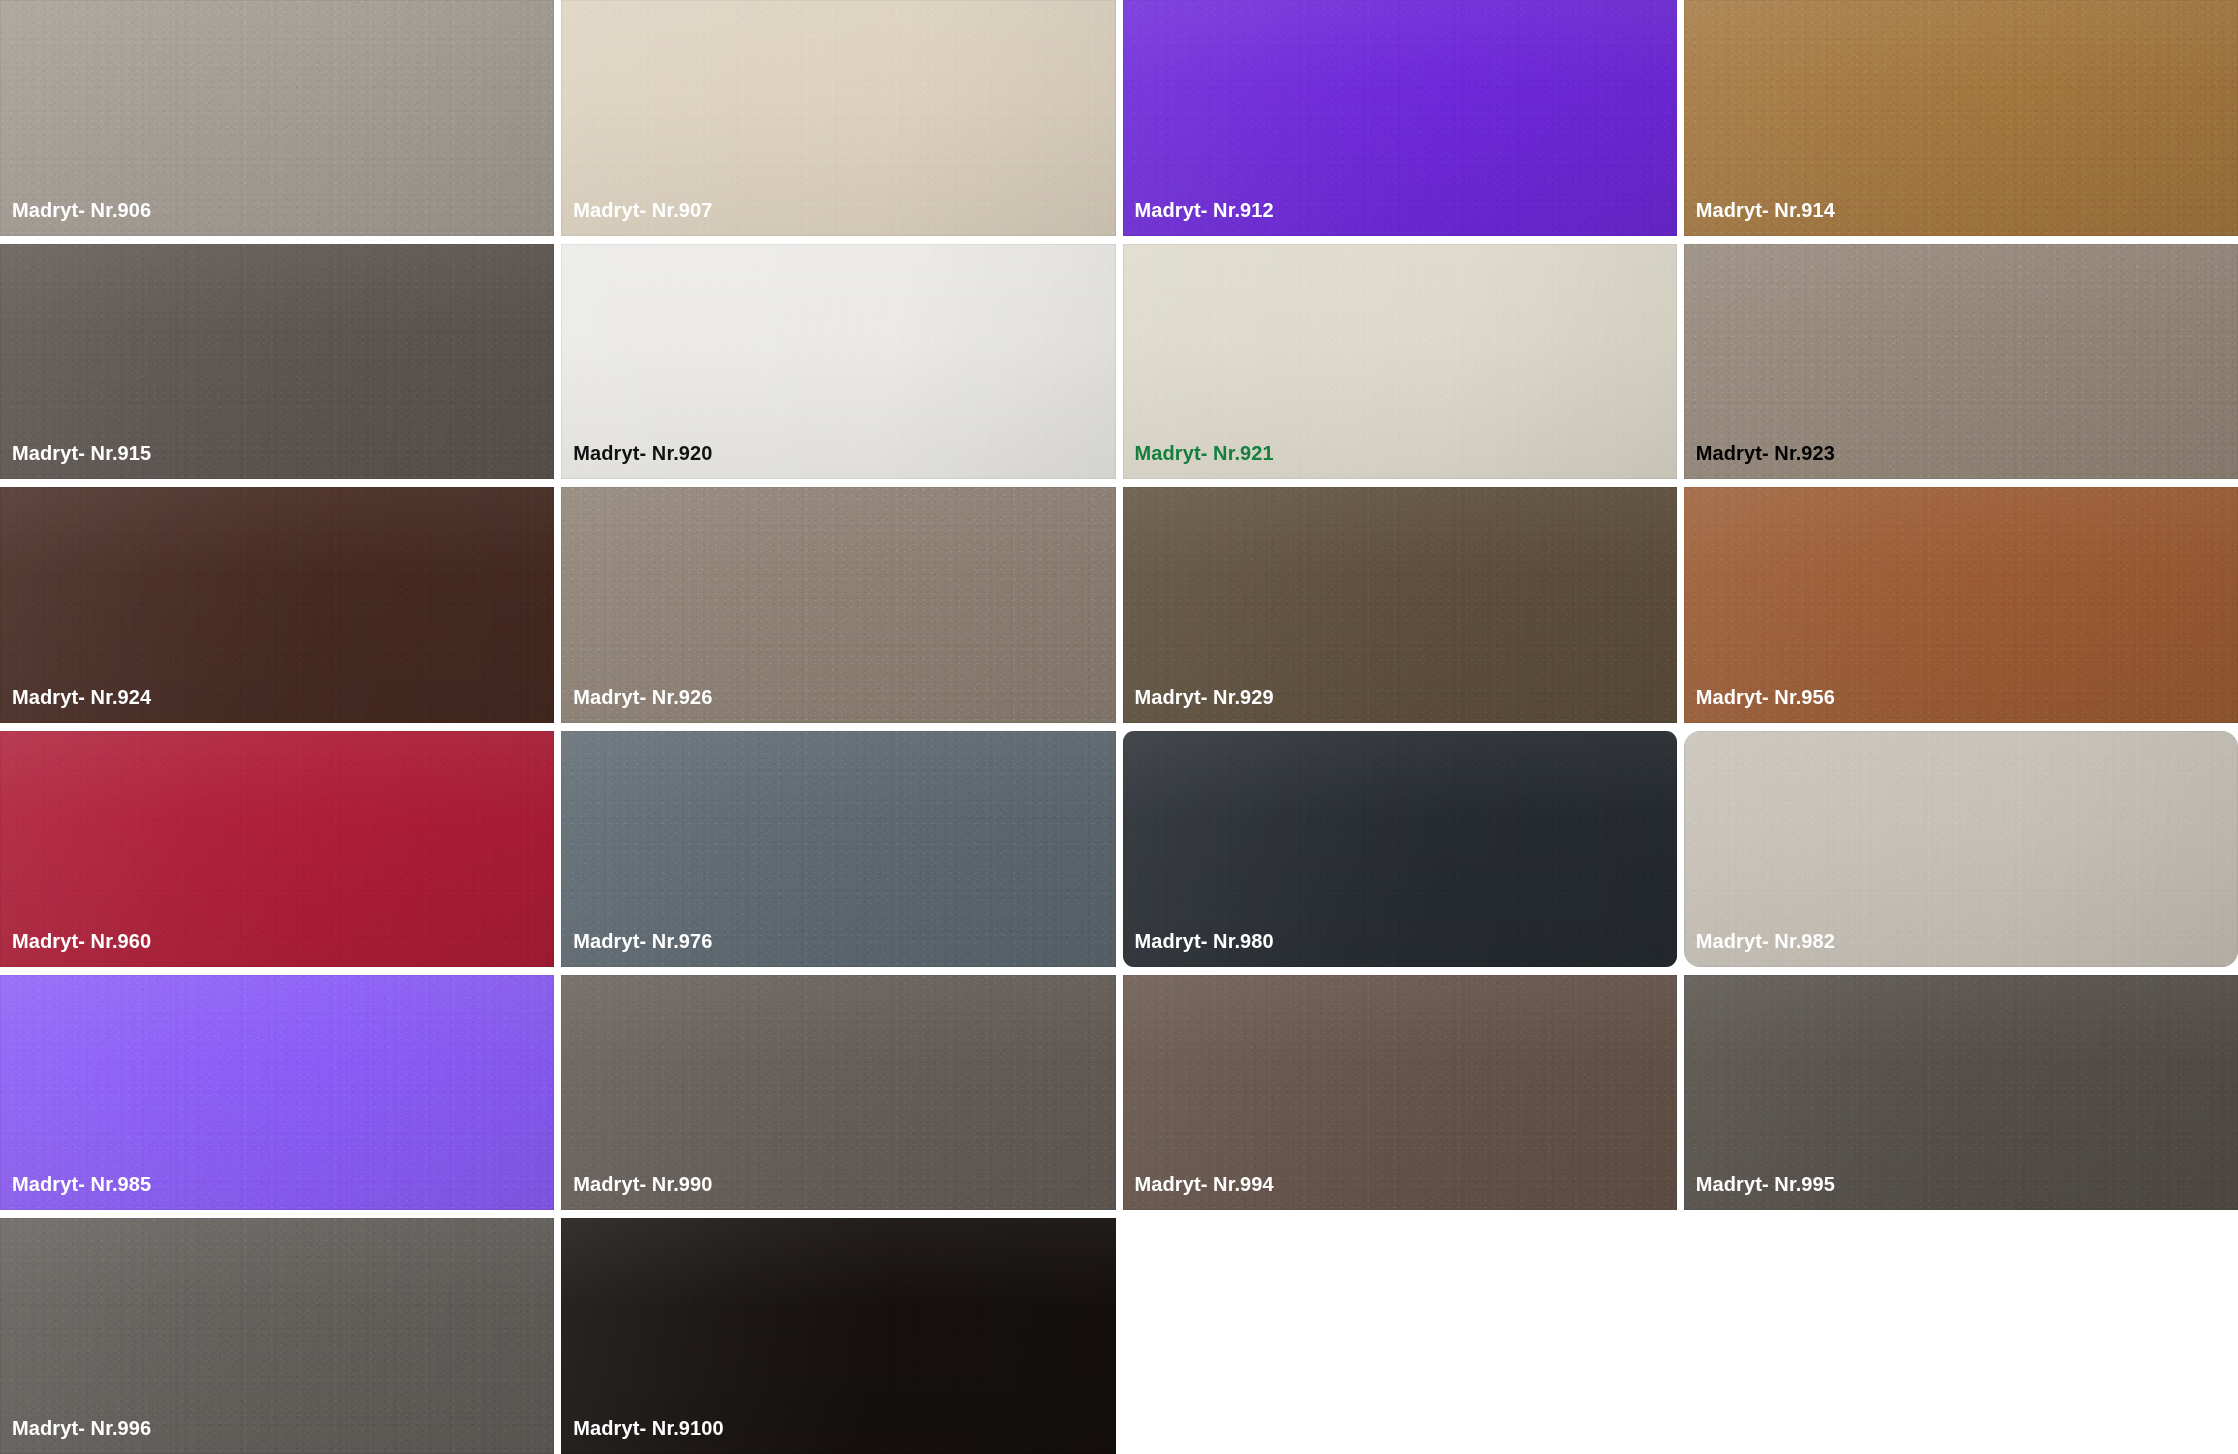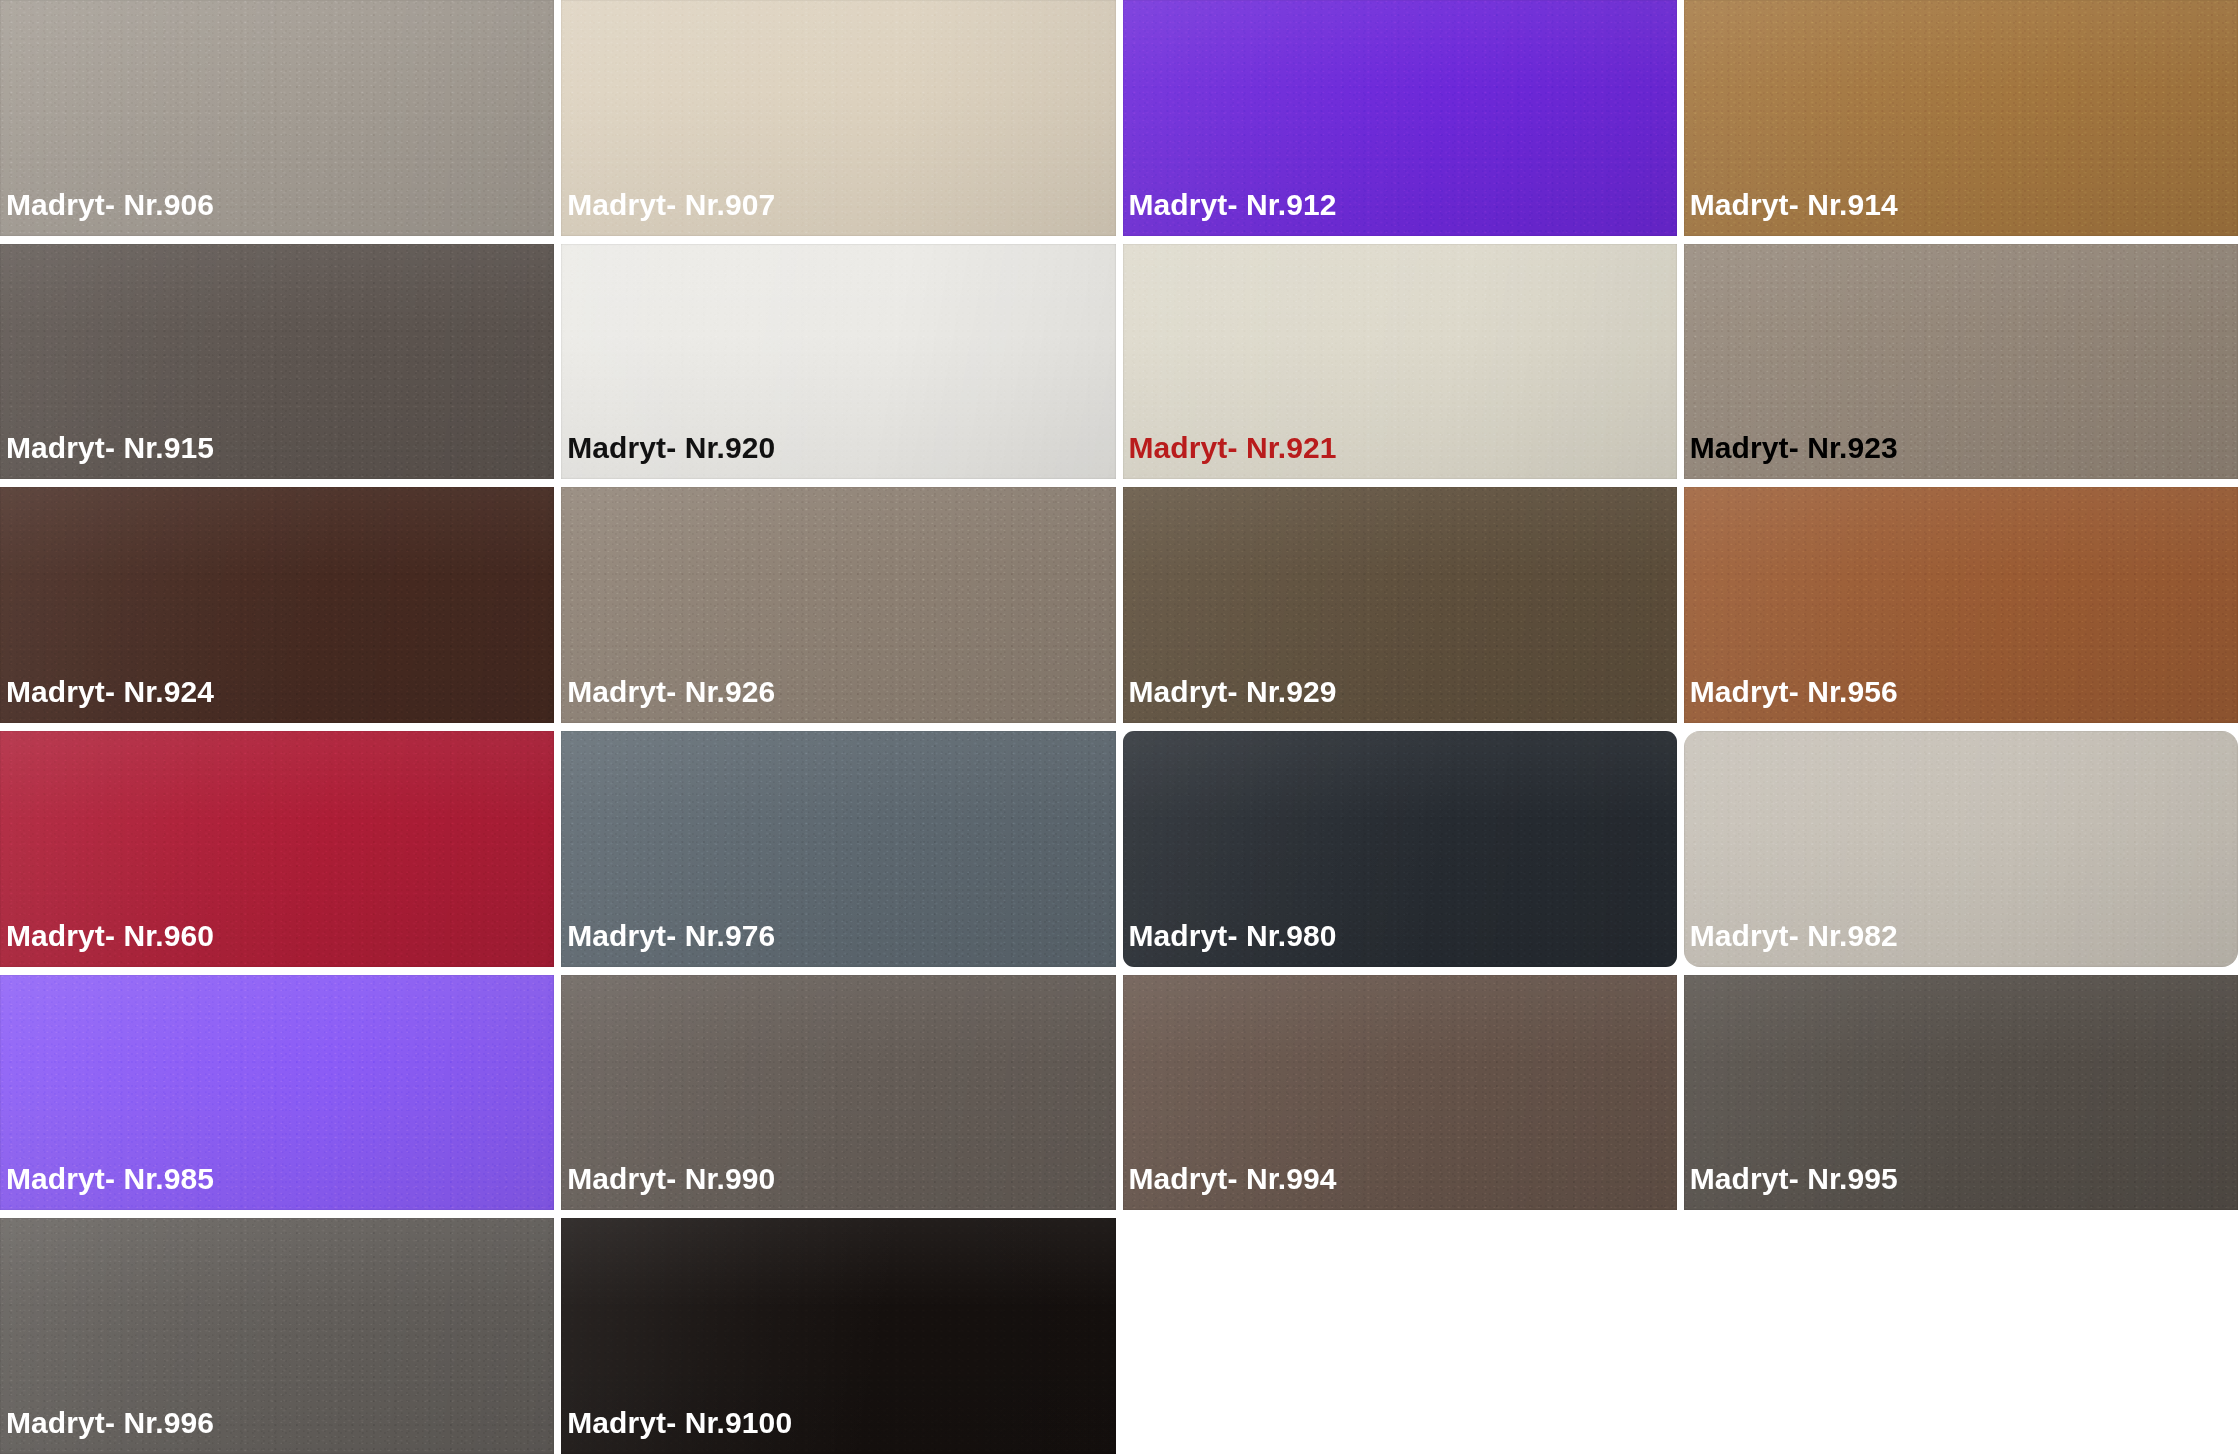--- a/index.html
+++ b/index.html
@@ -54,23 +54,23 @@
     pointer-events: none;
   }
   .swatch .edge {
     position: absolute;
     inset: 0;
     box-shadow: inset 0 0 2px rgba(0,0,0,0.18);
     pointer-events: none;
   }
   .swatch-label {
     position: absolute;
-    left: 6px;
+    left: 12px;
     bottom: 16px;
-    font-size: 30px;
+    font-size: 20px;
     font-weight: bold;
     letter-spacing: 0.1px;
     line-height: 1;
     white-space: nowrap;
     z-index: 3;
   }
   .empty-cell {
     background: #ffffff;
   }
 </style>
@@ -111,21 +111,21 @@
     <div class="swatch" style="background: rgb(235, 234, 230);">
       <div class="grain"></div>
       <div class="sheen"></div>
       <div class="edge"></div>
       <div class="swatch-label" style="color: rgb(17, 17, 17);">Madryt- Nr.920</div>
     </div>
     <div class="swatch" style="background: rgb(221, 217, 203);">
       <div class="grain"></div>
       <div class="sheen"></div>
       <div class="edge"></div>
-      <div class="swatch-label" style="color: #b91c1c;">Madryt- Nr.921</div>
+      <div class="swatch-label" style="color: #15803d;">Madryt- Nr.921</div>
     </div>
     <div class="swatch" style="background: rgb(147, 134, 120);">
       <div class="grain"></div>
       <div class="sheen"></div>
       <div class="edge"></div>
       <div class="swatch-label" style="color: #000000;">Madryt- Nr.923</div>
     </div>
     <div class="swatch" style="background: rgb(70, 42, 33); padding-left: 11px;">
       <div class="grain"></div>
       <div class="sheen"></div>

